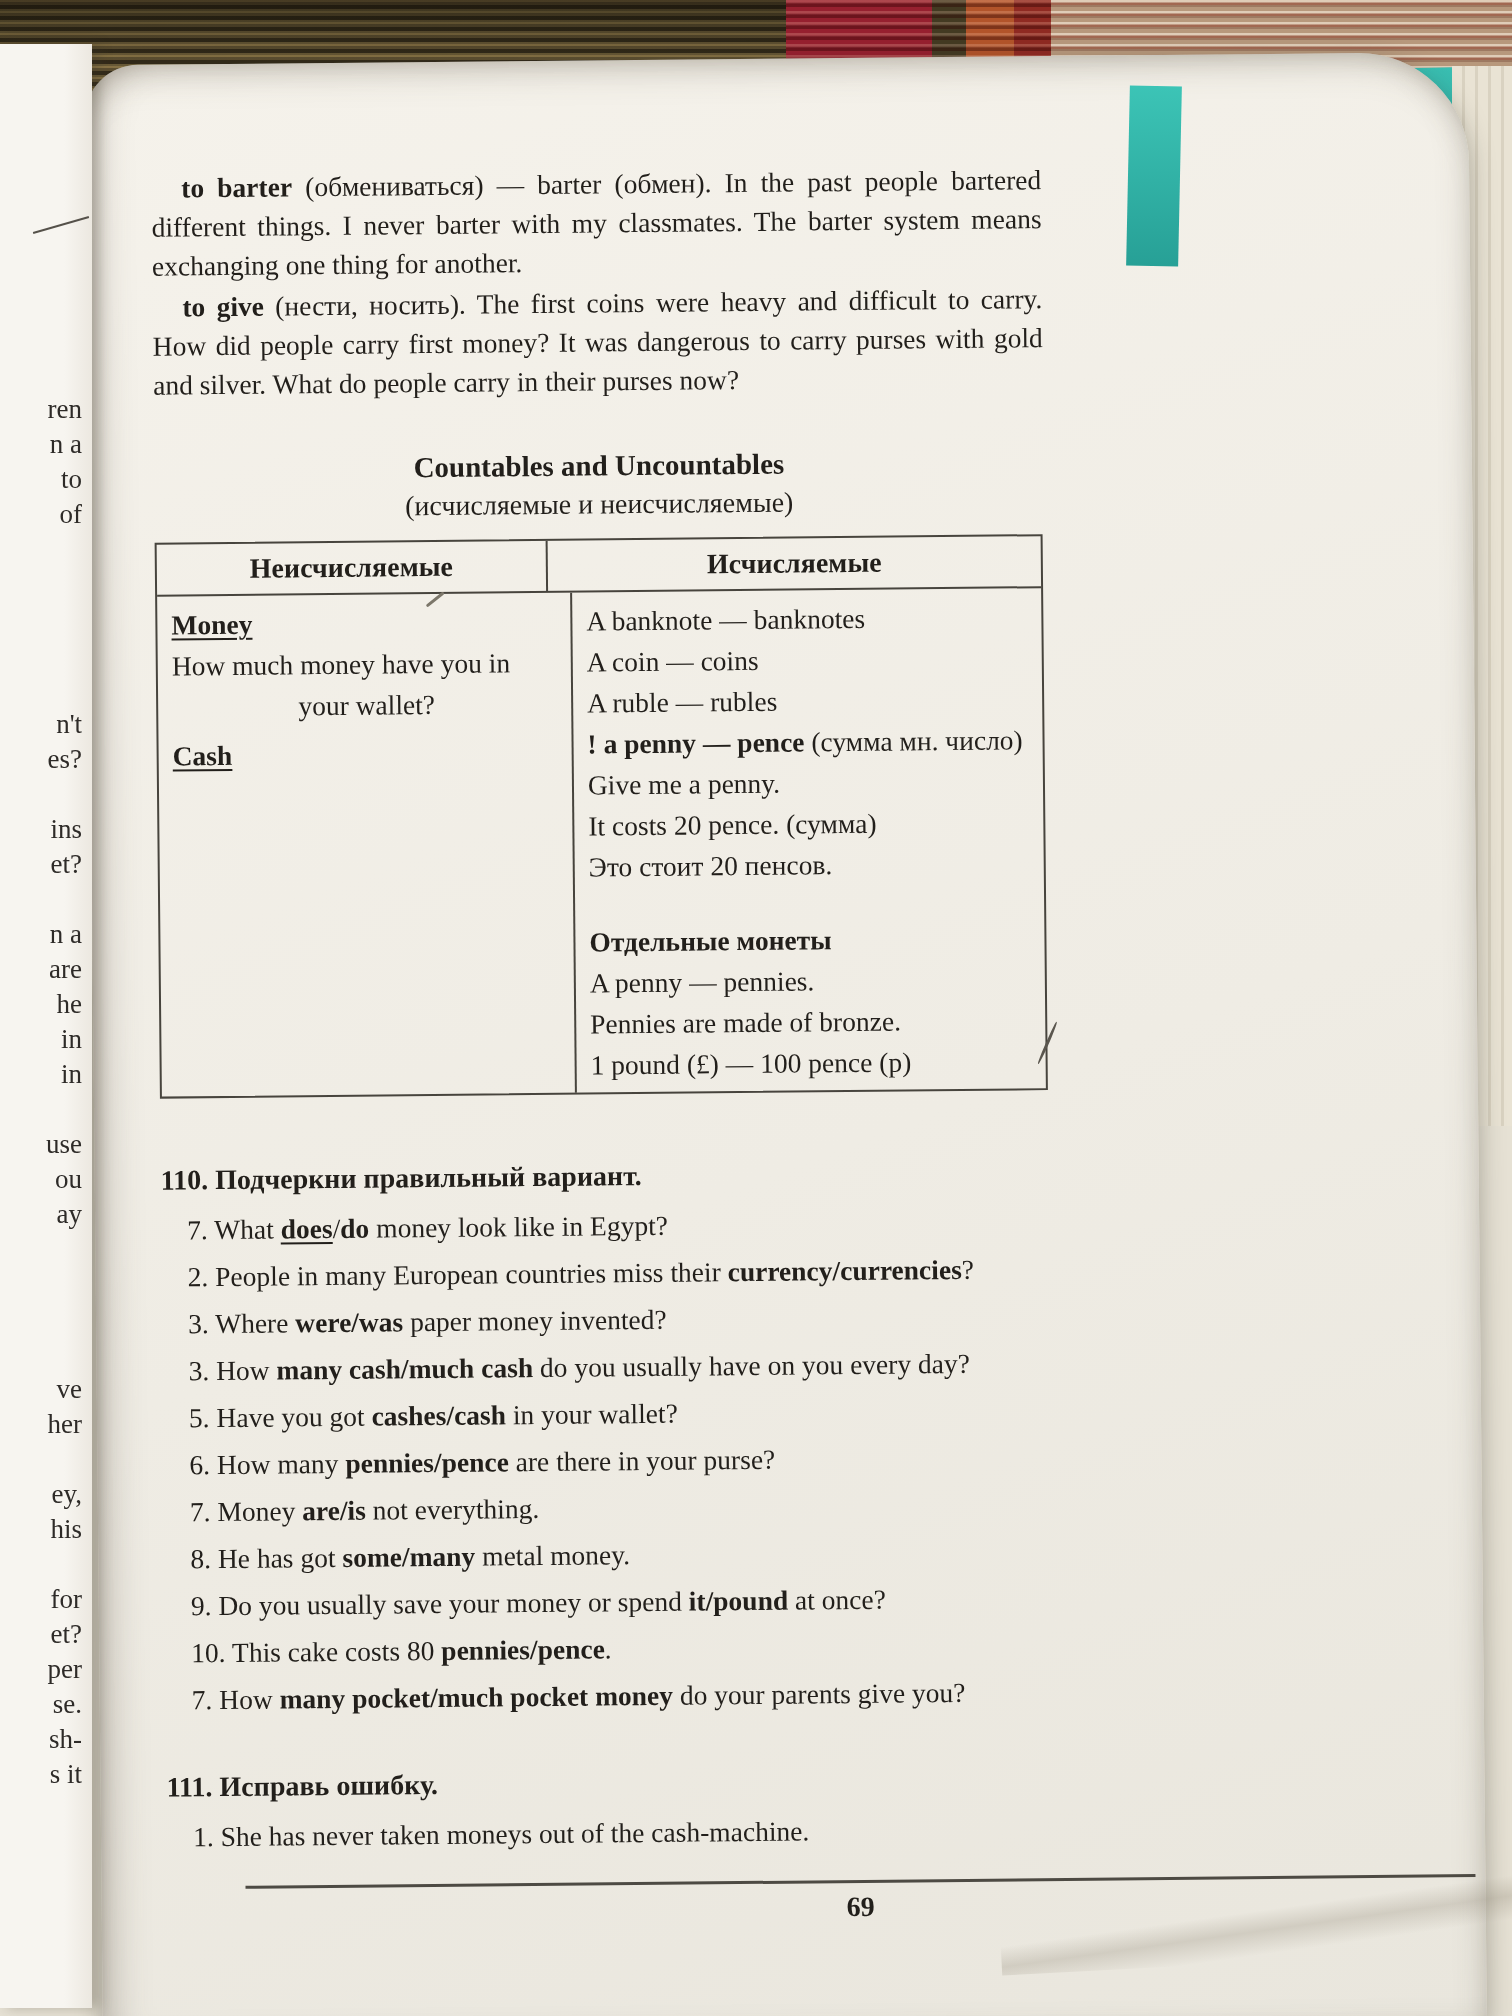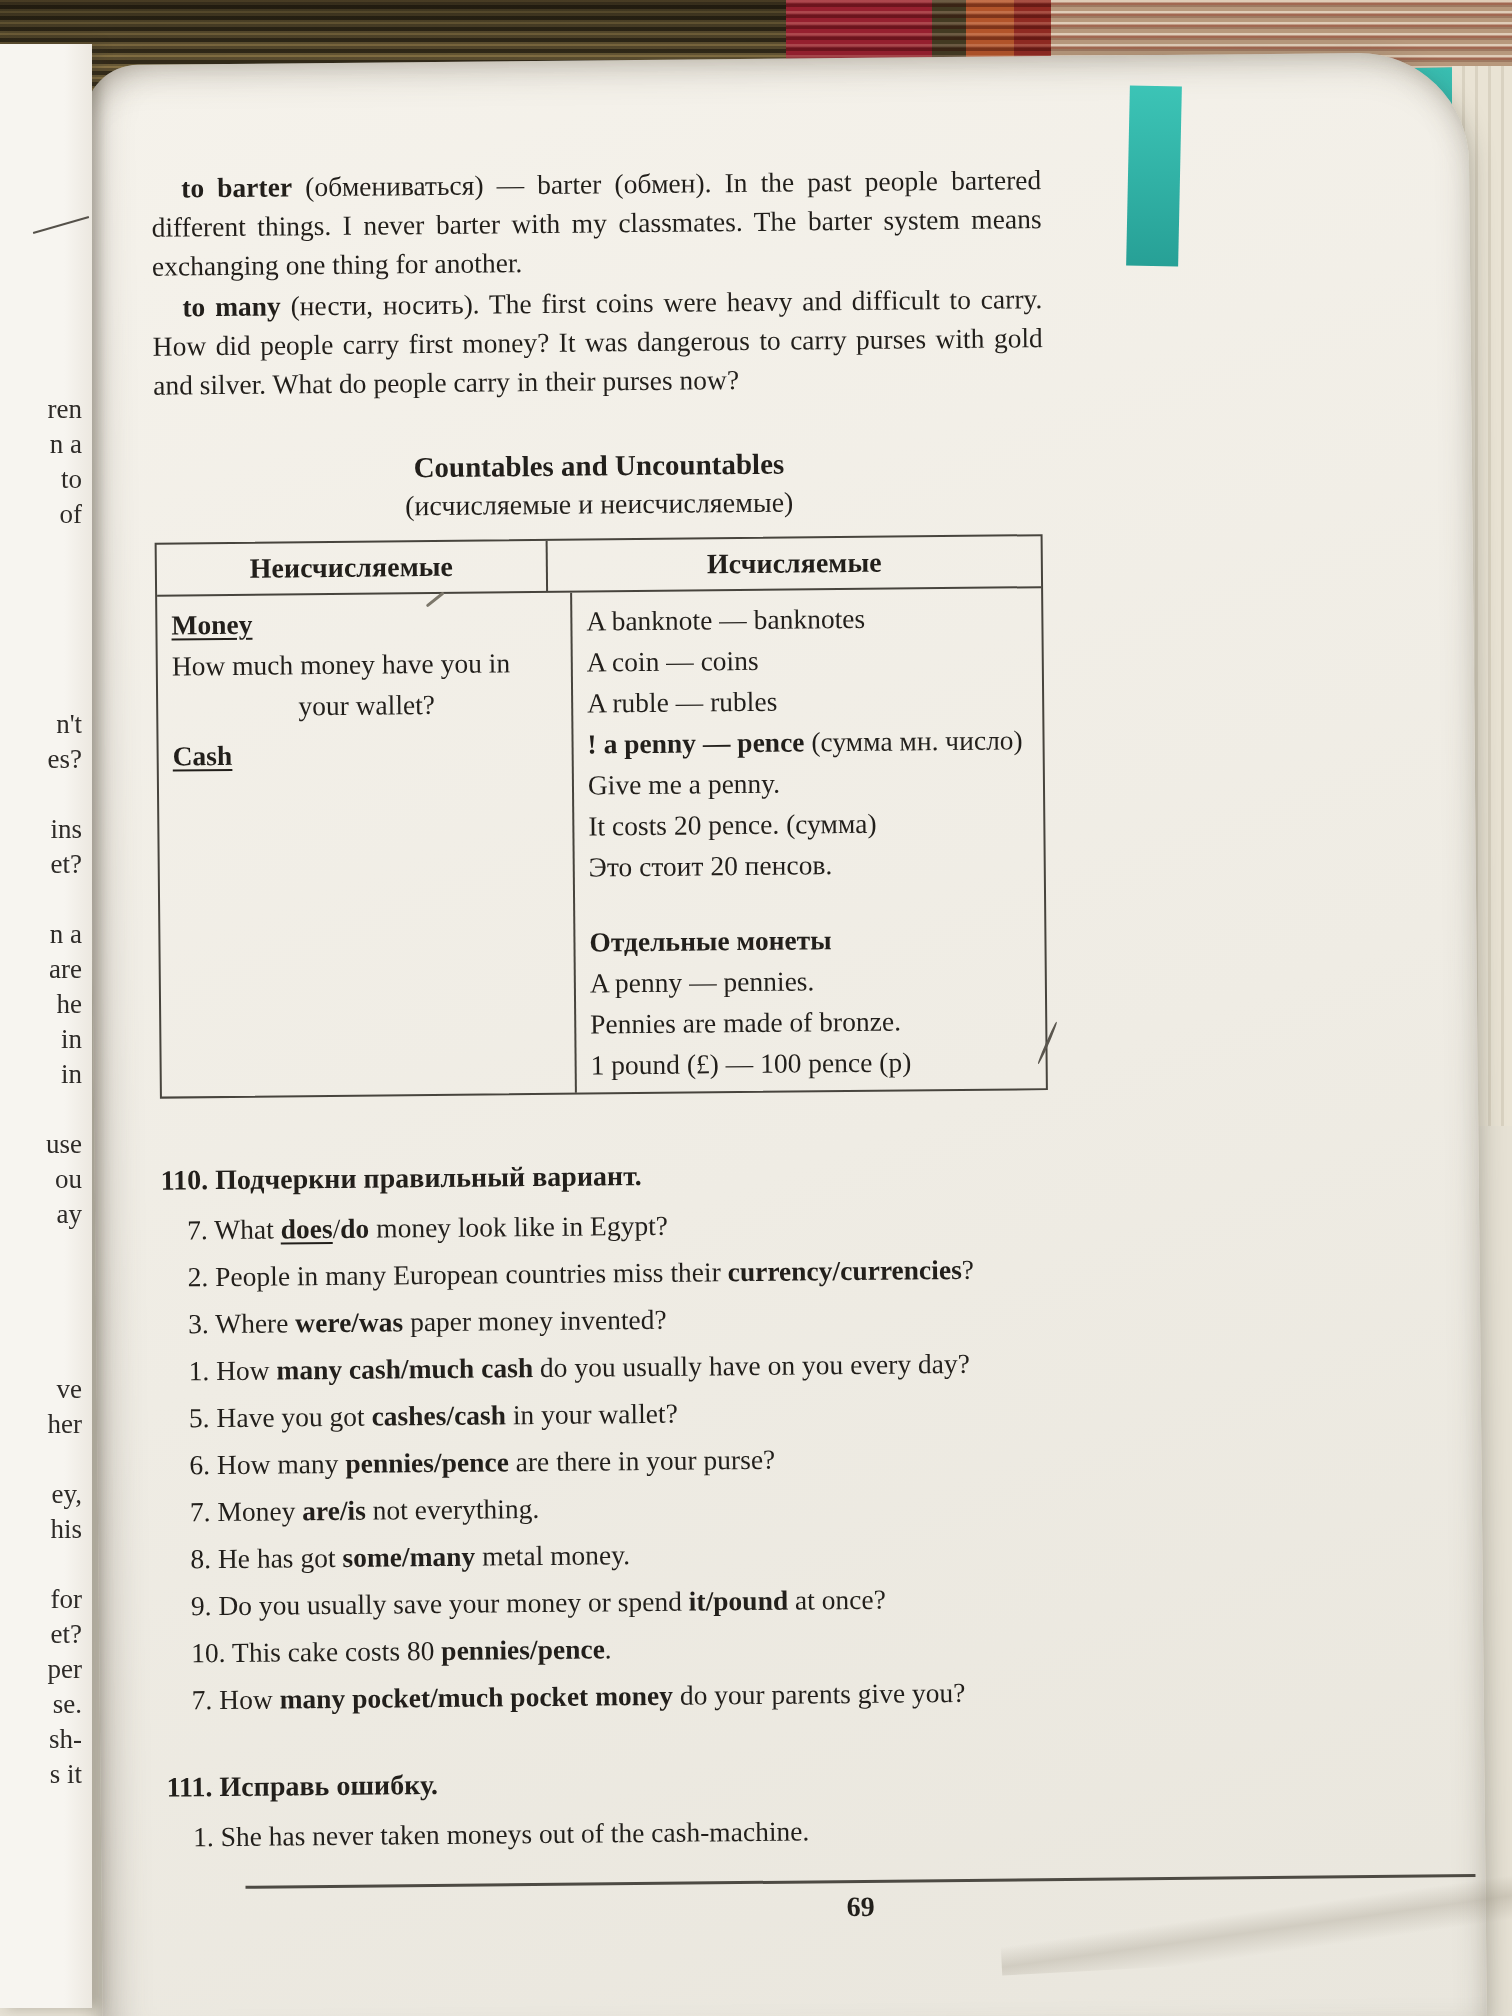--- a/index.html
+++ b/index.html
@@ -152,21 +152,21 @@
         <div class="frag">se.</div>
         <div class="frag">sh-</div>
         <div class="frag">s it</div>
       </div>
   </div>
 
   <div class="page">
     <div class="content">
 
       <p class="para para1"><span class="b">to barter</span><span> (обмениваться) — barter (обмен). In the past people bartered different things.  I never barter with my classmates. The barter system means exchanging one thing for another.</span></p>
-      <p class="para para2"><span class="b">to many</span><span> (нести, носить). The first coins were heavy and difficult to carry. How did people carry  first money? It was dangerous to carry purses with gold and silver. What do people carry in their purses now?</span></p>
+      <p class="para para2"><span class="b">to give</span><span> (нести, носить). The first coins were heavy and difficult to carry. How did people carry  first money? It was dangerous to carry purses with gold and silver. What do people carry in their purses now?</span></p>
 
       <div class="tbl-title">Countables and Uncountables</div>
       <div class="tbl-subtitle">(исчисляемые и неисчисляемые)</div>
 
       <div class="tbl">
         <div class="tbl-head">
           <div class="th th-left">Неисчисляемые</div>
           <div class="th th-right">Исчисляемые</div>
         </div>
         <div class="tbl-body">
@@ -194,21 +194,21 @@
               </div>
           </div>
         </div>
       </div>
 
       <div class="ex-heading">110. Подчеркни правильный вариант.</div>
       <div class="ex-items">
           <div><span>7. What </span><span class="b u">does</span><span>/</span><span class="b">do</span><span> money look like in Egypt?</span></div>
           <div><span>2. People in many European countries miss their </span><span class="b">currency/currencies</span><span>?</span></div>
           <div><span>3. Where </span><span class="b">were/was</span><span> paper money invented?</span></div>
-          <div><span>1. How </span><span class="b">many cash/much cash</span><span> do you usually have on you every day?</span></div>
+          <div><span>3. How </span><span class="b">many cash/much cash</span><span> do you usually have on you every day?</span></div>
           <div><span>5. Have you got </span><span class="b">cashes/cash</span><span> in your wallet?</span></div>
           <div><span>6. How many </span><span class="b">pennies/pence</span><span> are there in your purse?</span></div>
           <div><span>7. Money </span><span class="b">are/is</span><span> not everything.</span></div>
           <div><span>8. He has got </span><span class="b">some/many</span><span> metal money.</span></div>
           <div><span>9. Do you usually save your money or spend </span><span class="b">it/pound</span><span> at once?</span></div>
           <div><span>10. This cake costs 80 </span><span class="b">pennies/pence</span><span>.</span></div>
           <div><span>7. How </span><span class="b">many pocket/much pocket money</span><span> do your parents give you?</span></div>
         </div>
 
       <div class="ex-heading ex111-heading">111. Исправь ошибку.</div>

